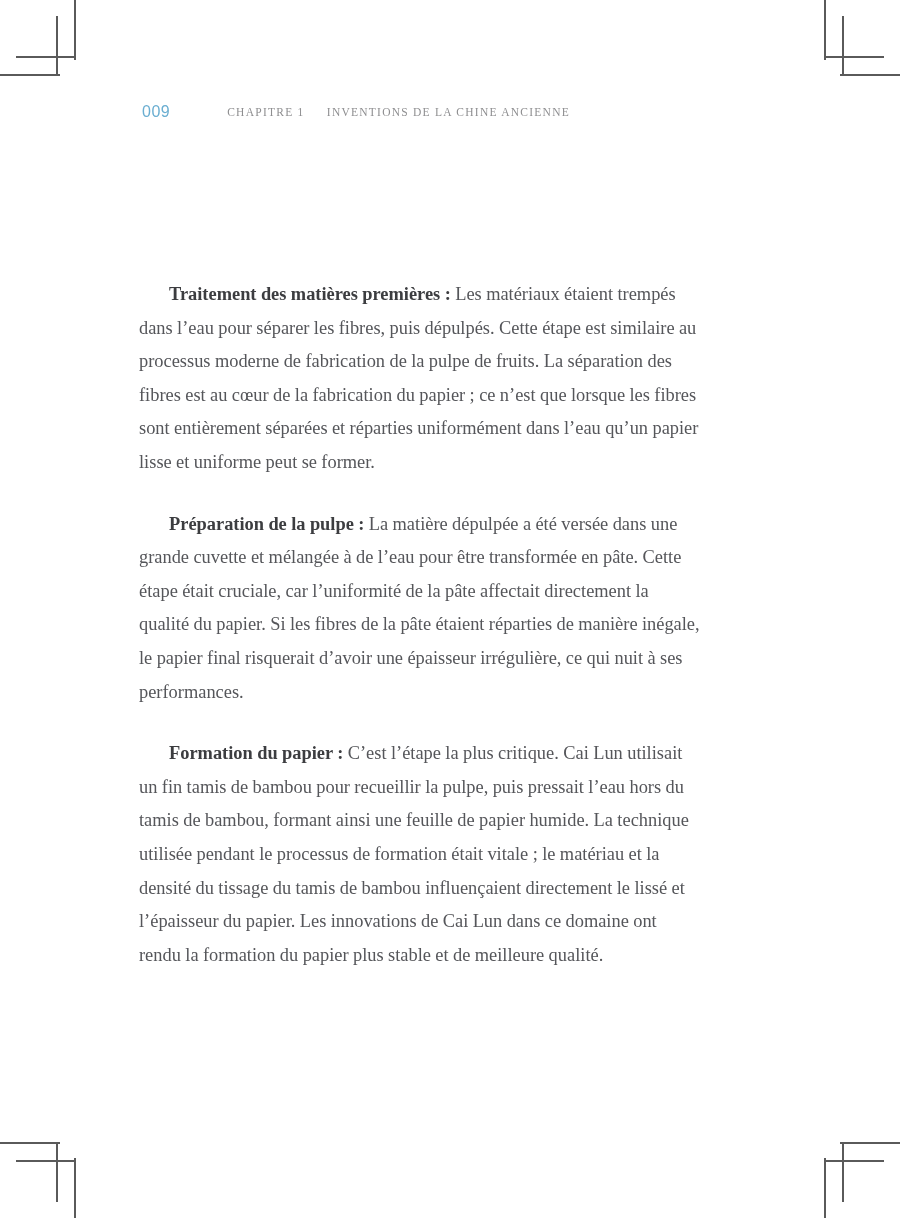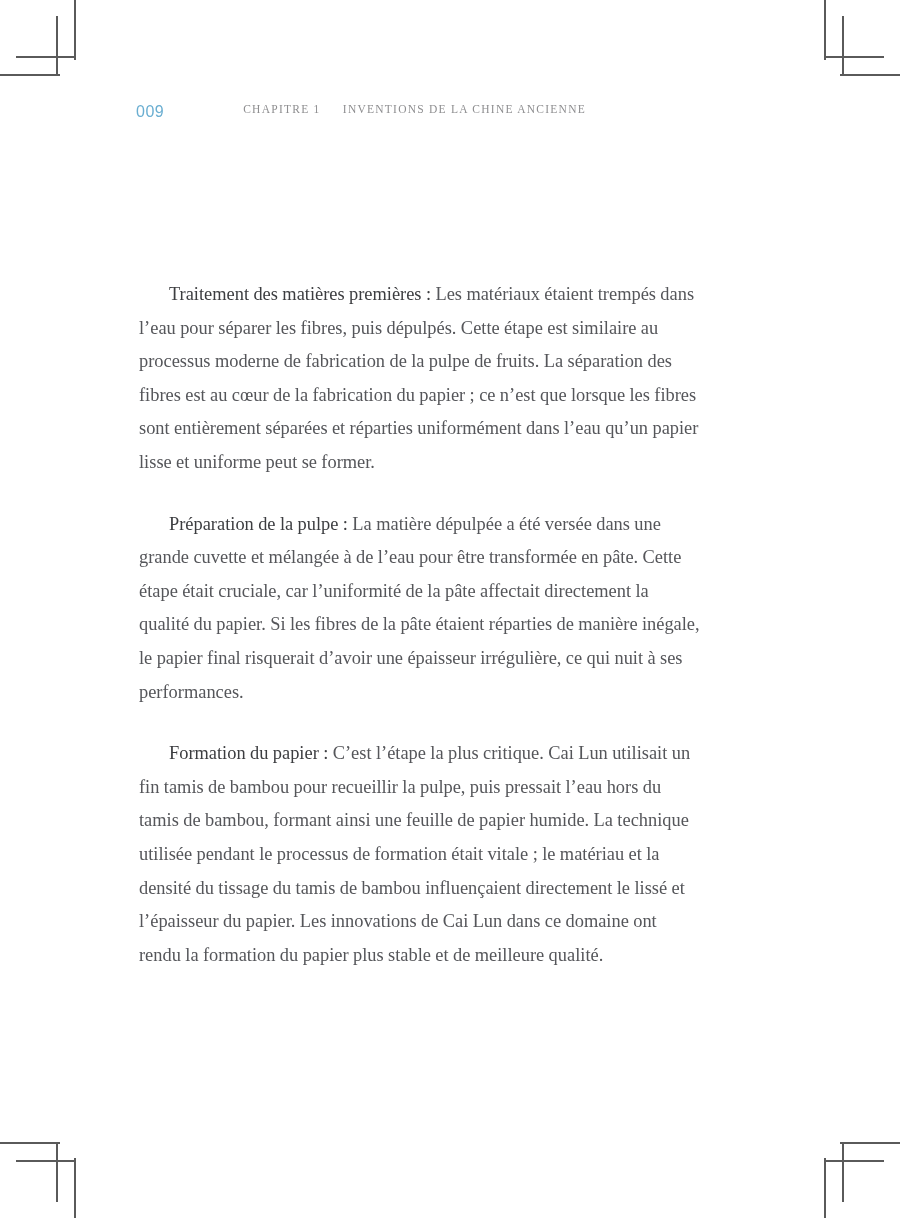--- a/index.html
+++ b/index.html
@@ -54,34 +54,34 @@
   
   .cm-br { right: 0; bottom: 0; width: 80px; height: 80px; }
   .cm-br .h-long { right: 0;  bottom: 74px; width: 60px; height: 2px; }
   .cm-br .v-long { right: 74px; bottom: 0;  width: 2px;  height: 60px; }
   .cm-br .h-short{ right: 16px; bottom: 56px; width: 59px; height: 2px; }
   .cm-br .v-short{ right: 56px; bottom: 16px; width: 2px;  height: 59px; }
 
   
   .running-head {
     position: absolute;
-    left: 136px;
+    left: 142px;
     top: 103px;
     display: flex;
-    align-items: flex-start;
+    align-items: center;
   }
   .folio {
     font-family: "Liberation Sans", "DejaVu Sans", sans-serif;
     font-size: 16px;
     letter-spacing: 0.5px;
     color: #6aaed1;
     font-weight: 400;
   }
   .chapter-label {
-    margin-left: 79px;
+    margin-left: 57px;
     font-family: "Liberation Serif", "DejaVu Serif", serif;
     font-size: 11.5px;
     letter-spacing: 1.25px;
     color: #8e8e90;
     white-space: nowrap;
   }
   .chapter-label .sep {
     display: inline-block;
     width: 14px;
   }
@@ -97,21 +97,21 @@
     margin: 0 0 28px 0;
     font-size: 18.4px;
     line-height: 33.6px;
     color: #55565a;
     text-indent: 30px;
     text-align: left;
     word-spacing: -0.2px;
   }
   .para:last-child { margin-bottom: 16px; }
   .lead {
-    font-weight: normal;
+    font-weight: bold;
     color: #3c3d40;
   }
 </style>
 </head>
 <body>
 
 <div class="page">
 
   <div class="crop-mark cm-tl">
     <span class="bar h-long"></span>

